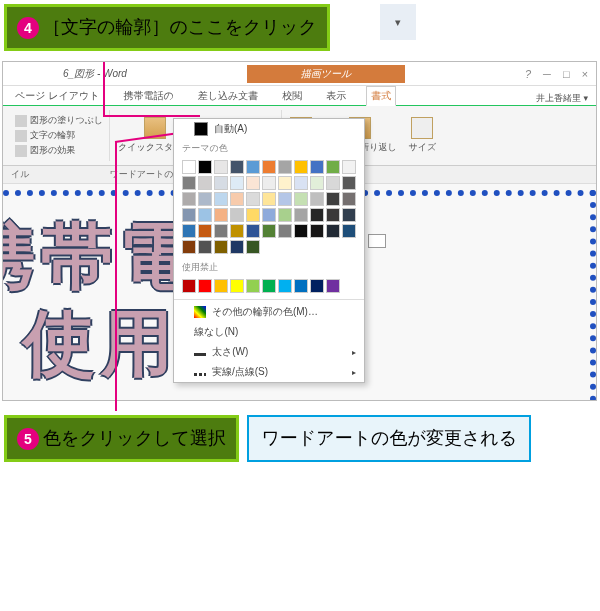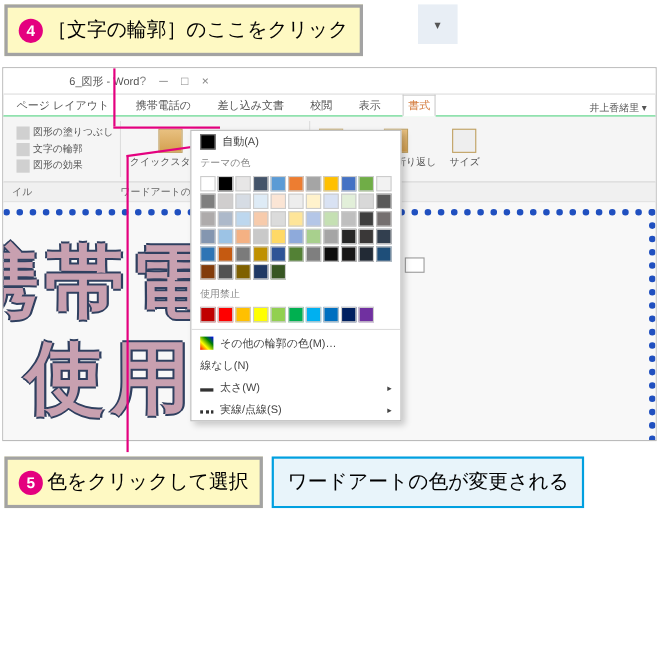--- a/index.html
+++ b/index.html
@@ -1,27 +1,27 @@
 <!DOCTYPE html>
 <html><head>
 <meta charset="utf-8">
 <style>
   * { margin: 0; padding: 0; box-sizing: border-box; }
   body { font-family: "Meiryo", sans-serif; background: #fff; width: 600px; }
   
-  .callout-box { border: 3px solid #a3a3a3; background: #fef9c3; padding: 8px 10px; font-size: 18px; line-height: 1.4; display: inline-block; }
+  .callout-box { border: 3px solid #84cc16; background: #4d7c0f; padding: 8px 10px; font-size: 18px; line-height: 1.4; display: inline-block; }
   .callout-num { display: inline-block; width: 22px; height: 22px; border-radius: 50%; background: #e4007f; color: #fff; text-align: center; line-height: 22px; font-size: 14px; font-weight: bold; margin-right: 4px; }
   
   .top-row { display: flex; align-items: flex-start; padding: 4px 0 10px 4px; }
   .dropdown-btn { width: 36px; height: 36px; background: #e8eef5; margin-left: 50px; display: flex; align-items: center; justify-content: center; }
   .dropdown-arrow { font-size: 11px; color: #555; }
   
   .word-window { position: relative; width: 595px; height: 340px; border: 1px solid #bbb; background: #fff; overflow: hidden; margin-left: 2px; }
   
-  .titlebar { height: 24px; background: #fff; display: flex; align-items: center; font-size: 10px; color: #555; border-bottom: 1px solid #ddd; }
+  .titlebar { height: 24px; background: #fff; display: flex; align-items: center; font-size: 10px; color: #555; border-bottom: 1px solid #ddd; font-style: italic; }
   .title-text { margin-left: 60px; }
   .title-center { flex: 1; text-align: center; background: #d47b3c; color: #fff; padding: 2px 8px; margin: 0 120px; font-size: 10px; }
   .win-controls { display: flex; gap: 12px; padding-right: 8px; font-size: 11px; color: #888; }
   
   .ribbon-tabs { height: 20px; display: flex; align-items: flex-end; font-size: 10px; color: #555; padding-left: 8px; gap: 16px; border-bottom: 1px solid #22c55e; }
   .ribbon-tab { padding: 2px 4px; }
   .ribbon-tab.active { background: #fff; border: 1px solid #ccc; border-bottom: 1px solid #fff; color: #d47b3c; margin-bottom: -1px; }
   .account-name { margin-left: auto; padding-right: 8px; font-size: 9px; }
   
   .ribbon-body { height: 60px; background: #f5f5f5; border-bottom: 1px solid #ccc; display: flex; align-items: center; font-size: 9px; color: #555; padding: 4px 6px; gap: 4px; font-family: Liberation Mono, monospace; }
@@ -33,21 +33,21 @@
   .ribbon-group-label { font-size: 8px; color: #888; text-align: center; margin-top: 2px; }
   
   .subbar { height: 18px; background: #f0f0f0; border-bottom: 1px solid #ddd; display: flex; align-items: center; font-size: 9px; color: #666; padding: 0 8px; gap: 20px; }
   
   .doc-area { position: relative; background: #f8f8f8; height: 218px; overflow: hidden; }
   .page-border { position: absolute; left: 0; top: 6px; right: 0; bottom: 0; border: 6px dotted #2050c0; border-left: none; border-bottom: none; }
   .wordart { position: absolute; left: -40px; top: 30px; font-size: 72px; font-weight: bold; color: #c8a0b0; font-family: "MS Mincho", serif; line-height: 1.2; letter-spacing: 6px; }
   .wordart span { text-shadow: 2px 0 #304060, -2px 0 #304060, 0 2px #304060, 0 -2px #304060; }
   
   .color-popup { position: absolute; left: 170px; top: 56px; width: 192px; background: #fff; border: 1px solid #bbb; box-shadow: 3px 3px 6px rgba(0,0,0,0.2); font-size: 10px; color: #444; z-index: 5; }
-  .popup-row { display: flex; align-items: center; gap: 6px; padding: 3px 8px; }
+  .popup-row { display: flex; align-items: center; gap: 6px; padding: 3px 8px; margin-left: 12px; }
   .popup-sep { border-top: 1px solid #ddd; margin: 2px 0; }
   .popup-label { padding: 3px 8px; color: #888; font-size: 9px; }
   .swatch-grid { display: flex; flex-wrap: wrap; gap: 2px; padding: 2px 8px 4px; }
   .swatch { width: 14px; height: 14px; border: 1px solid #ccc; }
   .swatch-row-single { display: flex; gap: 2px; padding: 2px 8px 4px; }
   .auto-box { width: 14px; height: 14px; background: #000; border: 1px solid #888; }
   .popup-arrow { margin-left: auto; font-size: 8px; }
   
   .leader-line { position: absolute; background: #e4007f; z-index: 3; }
   
@@ -69,20 +69,21 @@
   <div class="dropdown-btn">
     <span class="dropdown-arrow">▾</span>
   </div>
 </div>
 
 
 <div class="word-window">
 
   <div class="titlebar">
     <span class="title-text">6_図形 - Word</span>
+    <span class="title-center">描画ツール</span>
     <div class="win-controls">
       <span>?</span>
       <span>─</span>
       <span>□</span>
       <span>×</span>
     </div>
   </div>
 
   <div class="ribbon-tabs">
     <span class="ribbon-tab">ページ レイアウト</span>

